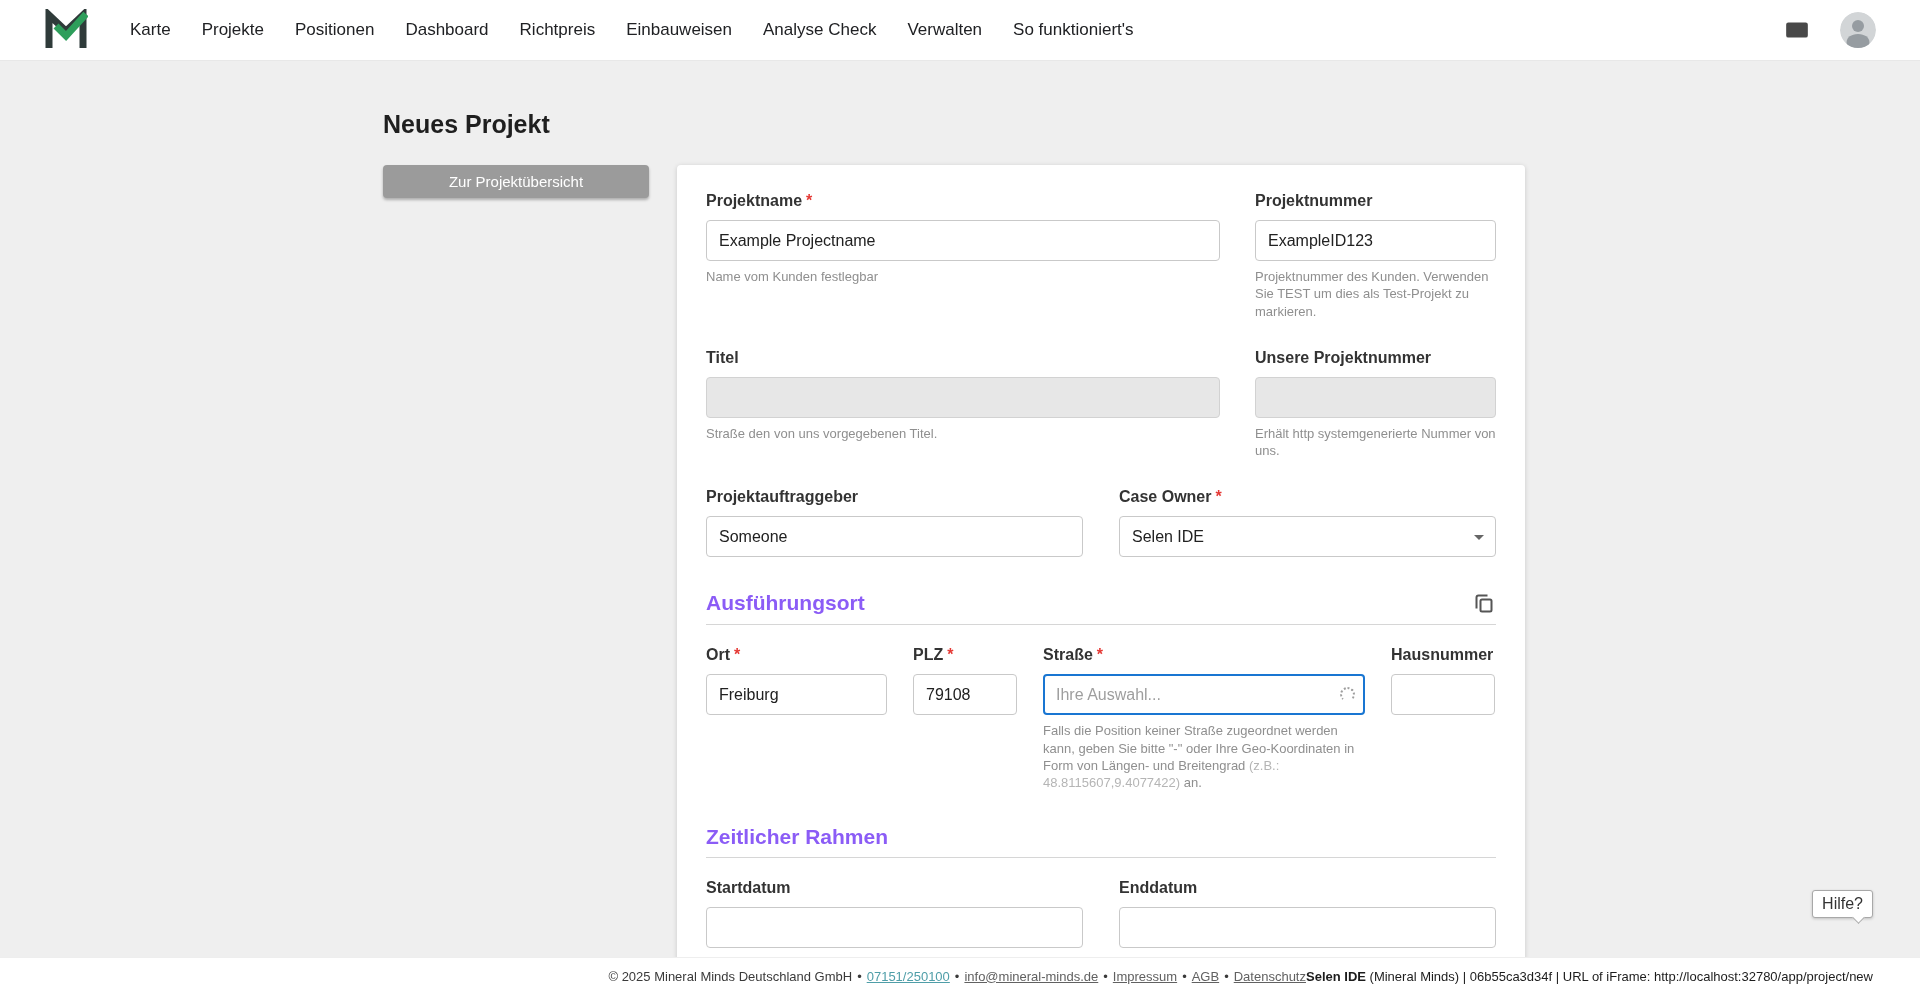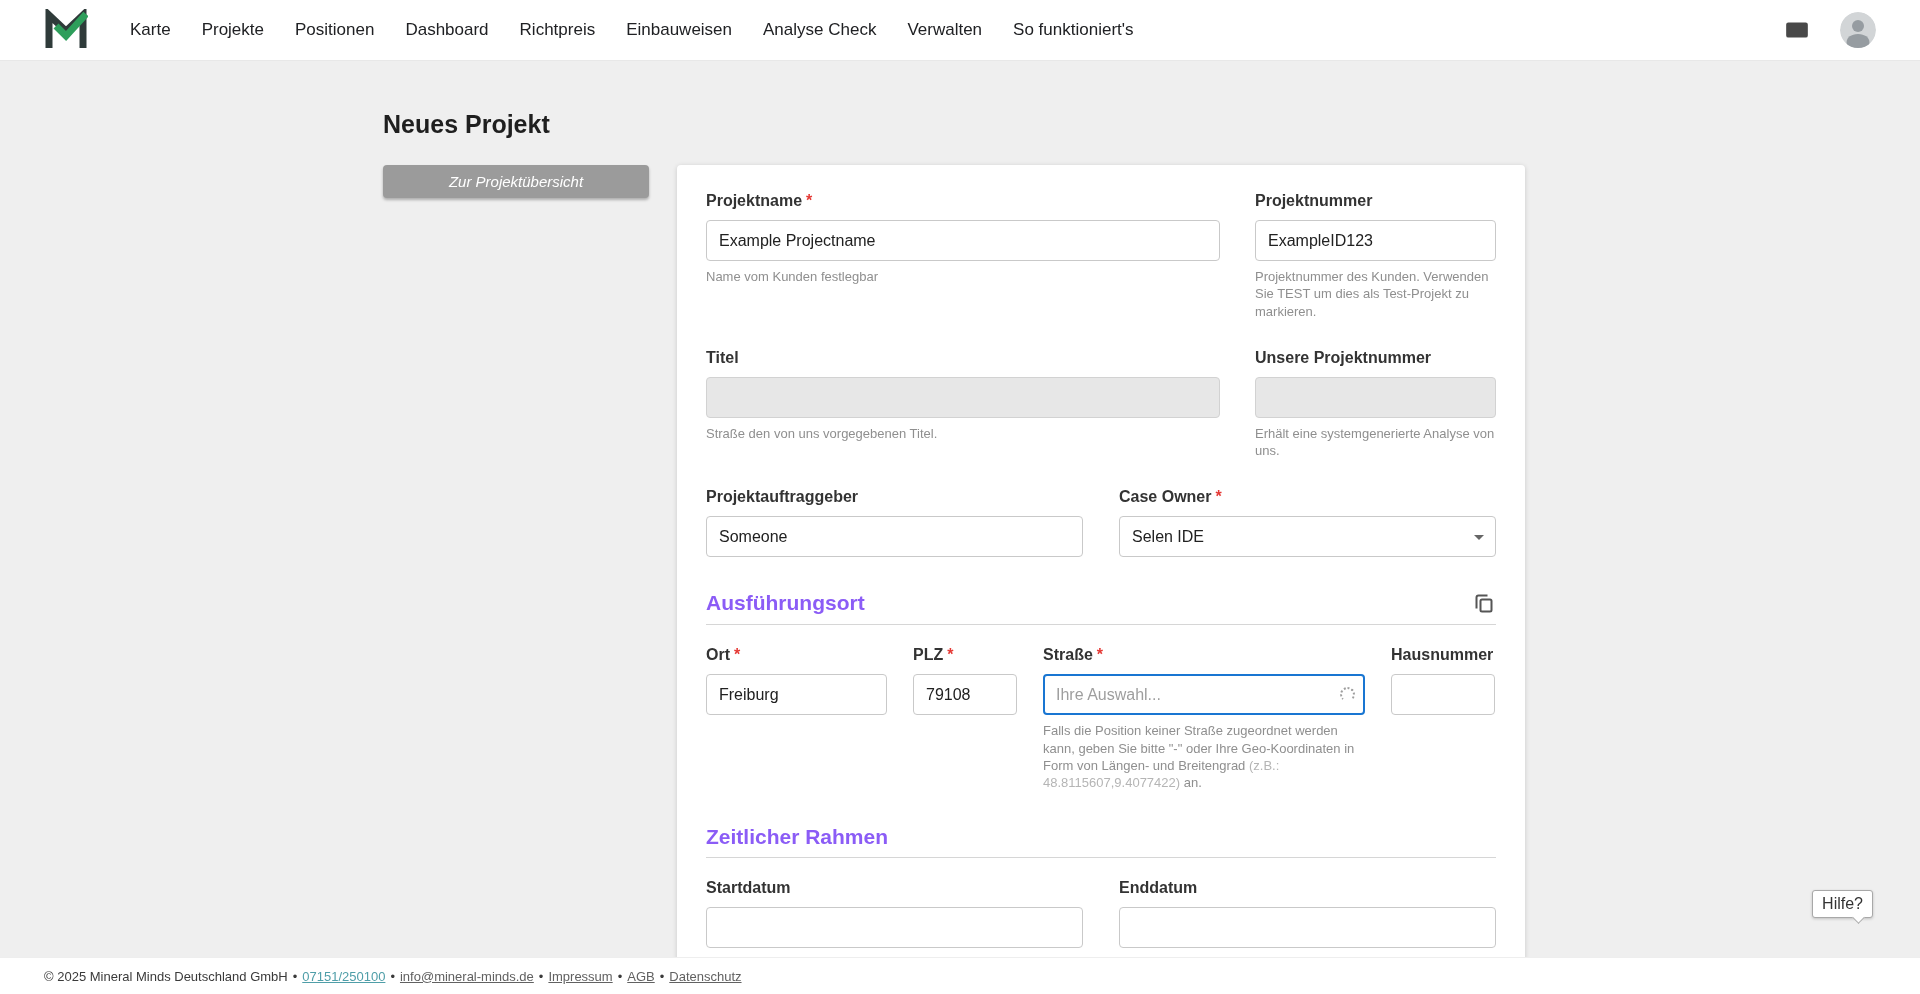--- a/index.html
+++ b/index.html
@@ -25,21 +25,21 @@
 
   
   .main { position:absolute; top:61px; bottom:37px; left:0; right:0; overflow:hidden; }
   .content { margin-left:383px; width:1142px; padding-top:48px; }
   h1.page-title { font-size:25px; font-weight:700; color:#1f1f1f; margin:0 0 26px 0; line-height:30px; }
 
   .content-row { display:flex; align-items:flex-start; }
   .left-col { width:266px; margin-right:28px; flex:none; }
   .back-btn {
     width:100%; height:33px; background:#9b9b9b; color:#fff; border:none; border-radius:4px;
-    font-size:15px; font-family:inherit; box-shadow:0 2px 3px rgba(0,0,0,0.28); cursor:pointer;font-style:italic;
+    font-size:15px; font-family:inherit; box-shadow:0 2px 3px rgba(0,0,0,0.28); cursor:pointer;
   }
 
   .card {
     background:#fff; border-radius:4px; box-shadow:0 1px 5px rgba(0,0,0,0.16);
     width:848px; padding:26px 29px 24px 29px;
   }
 
   
   .grid-2a { display:grid; grid-template-columns:514px 241px; column-gap:35px; margin-bottom:28px; }
   .grid-2b { display:grid; grid-template-columns:1fr 1fr; column-gap:36px; margin-bottom:22px; }
@@ -85,21 +85,21 @@
   }
   .help-btn::after {
     content:""; position:absolute; bottom:-5px; right:9px; width:8px; height:8px;
     background:#fff; border-right:1px solid #a8a8a8; border-bottom:1px solid #a8a8a8;
     transform:rotate(45deg);
   }
 
   
   .footer {
     position:absolute; left:0; right:0; bottom:0; height:37px; background:#fff;
-    display:flex; align-items:center; justify-content:flex-start;
+    display:flex; align-items:center; justify-content:flex-end;
     padding:0 47px 0 44px; font-size:13px; color:#3a3a3a; z-index:20;
     border-top:1px solid #eee;
   }
   .footer-left { display:flex; align-items:center; white-space:nowrap; }
   .sep { margin:0 5px; color:#3a3a3a; }
   .flink { color:#616161; text-decoration:underline; cursor:pointer; }
   .flink.teal { color:#4f9ea8; }
   .footer-right { white-space:nowrap; color:#1c1c1c; }
   .footer-right b { font-weight:700; }
 </style>
@@ -166,21 +166,21 @@
 
         <div class="grid-2a">
           <div class="field">
             <label class="flabel"><span>Titel</span></label>
             <input class="tinput" type="text" disabled="" value="" style="">
             <div class="helper">Straße den von uns vorgegebenen Titel.</div>
           </div>
           <div class="field">
             <label class="flabel"><span>Unsere Projektnummer</span></label>
             <input class="tinput" type="text" disabled="" value="" style="">
-            <div class="helper">Erhält eine systemgenerierte Analyse von uns.</div>
+            <div class="helper">Erhält http systemgenerierte Nummer von uns.</div>
           </div>
         </div>
 
         <div class="grid-2b">
           <div class="field">
             <label class="flabel"><span>Projektauftraggeber</span></label>
             <input class="tinput" type="text" value="Someone" style="">
           </div>
           <div class="field">
             <label class="flabel"><span>Case Owner</span><span class="req">*</span></label>
@@ -256,13 +256,16 @@
     <a class="flink teal">07151/250100</a>
     <span class="sep">•</span>
     <a class="flink">info@mineral-minds.de</a>
     <span class="sep">•</span>
     <a class="flink">Impressum</a>
     <span class="sep">•</span>
     <a class="flink">AGB</a>
     <span class="sep">•</span>
     <a class="flink">Datenschutz</a>
   </div>
+  <div class="footer-right">
+    <b>Selen IDE</b><span> (Mineral Minds) | 06b55ca3d34f | URL of iFrame: http://localhost:32780/app/project/new</span>
+  </div>
 </footer>
 
 </body></html>

